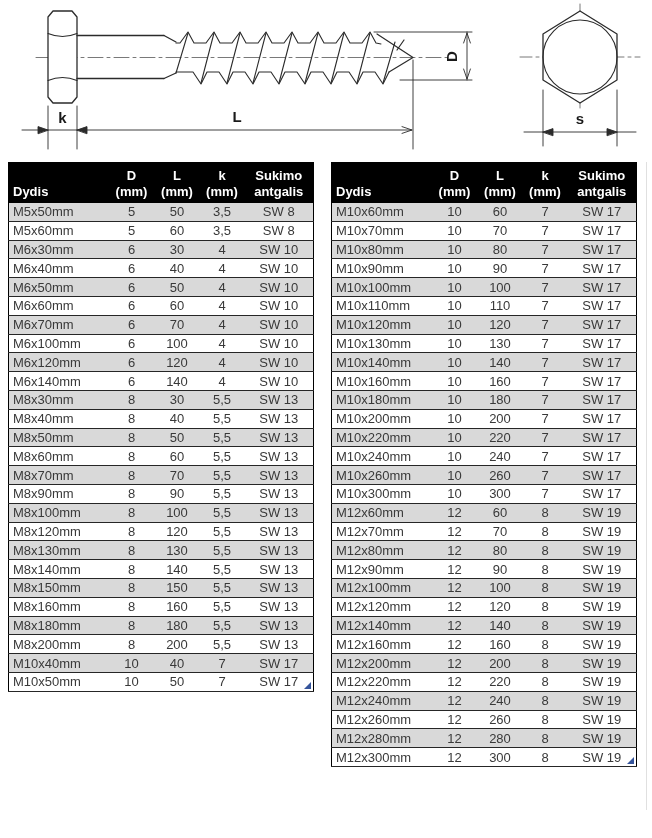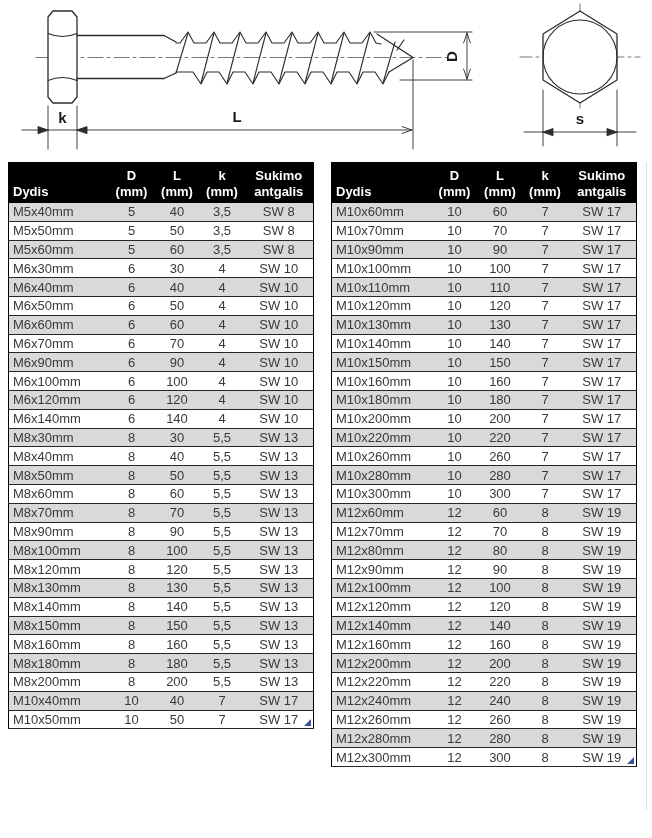--- a/index.html
+++ b/index.html
@@ -144,27 +144,20 @@
                 <div>(mm)</div>
               </th>
               <th class="c4">
                 <div>Sukimo</div>
                 <div>antgalis</div>
               </th>
             </tr>
           </thead>
           <tbody>
             <tr>
-              <td class="c0">M5x40mm</td>
-              <td class="c1">5</td>
-              <td class="c2">40</td>
-              <td class="c3">3,5</td>
-              <td class="c4">SW 8</td>
-            </tr>
-            <tr>
               <td class="c0">M5x50mm</td>
               <td class="c1">5</td>
               <td class="c2">50</td>
               <td class="c3">3,5</td>
               <td class="c4">SW 8</td>
             </tr>
             <tr>
               <td class="c0">M5x60mm</td>
               <td class="c1">5</td>
               <td class="c2">60</td>
@@ -196,27 +189,20 @@
               <td class="c0">M6x60mm</td>
               <td class="c1">6</td>
               <td class="c2">60</td>
               <td class="c3">4</td>
               <td class="c4">SW 10</td>
             </tr>
             <tr>
               <td class="c0">M6x70mm</td>
               <td class="c1">6</td>
               <td class="c2">70</td>
-              <td class="c3">4</td>
-              <td class="c4">SW 10</td>
-            </tr>
-            <tr>
-              <td class="c0">M6x90mm</td>
-              <td class="c1">6</td>
-              <td class="c2">90</td>
               <td class="c3">4</td>
               <td class="c4">SW 10</td>
             </tr>
             <tr>
               <td class="c0">M6x100mm</td>
               <td class="c1">6</td>
               <td class="c2">100</td>
               <td class="c3">4</td>
               <td class="c4">SW 10</td>
             </tr>
@@ -384,20 +370,27 @@
               <td class="c4">SW 17</td>
             </tr>
             <tr>
               <td class="c0">M10x70mm</td>
               <td class="c1">10</td>
               <td class="c2">70</td>
               <td class="c3">7</td>
               <td class="c4">SW 17</td>
             </tr>
             <tr>
+              <td class="c0">M10x80mm</td>
+              <td class="c1">10</td>
+              <td class="c2">80</td>
+              <td class="c3">7</td>
+              <td class="c4">SW 17</td>
+            </tr>
+            <tr>
               <td class="c0">M10x90mm</td>
               <td class="c1">10</td>
               <td class="c2">90</td>
               <td class="c3">7</td>
               <td class="c4">SW 17</td>
             </tr>
             <tr>
               <td class="c0">M10x100mm</td>
               <td class="c1">10</td>
               <td class="c2">100</td>
@@ -426,27 +419,20 @@
               <td class="c4">SW 17</td>
             </tr>
             <tr>
               <td class="c0">M10x140mm</td>
               <td class="c1">10</td>
               <td class="c2">140</td>
               <td class="c3">7</td>
               <td class="c4">SW 17</td>
             </tr>
             <tr>
-              <td class="c0">M10x150mm</td>
-              <td class="c1">10</td>
-              <td class="c2">150</td>
-              <td class="c3">7</td>
-              <td class="c4">SW 17</td>
-            </tr>
-            <tr>
               <td class="c0">M10x160mm</td>
               <td class="c1">10</td>
               <td class="c2">160</td>
               <td class="c3">7</td>
               <td class="c4">SW 17</td>
             </tr>
             <tr>
               <td class="c0">M10x180mm</td>
               <td class="c1">10</td>
               <td class="c2">180</td>
@@ -461,30 +447,30 @@
               <td class="c4">SW 17</td>
             </tr>
             <tr>
               <td class="c0">M10x220mm</td>
               <td class="c1">10</td>
               <td class="c2">220</td>
               <td class="c3">7</td>
               <td class="c4">SW 17</td>
             </tr>
             <tr>
+              <td class="c0">M10x240mm</td>
+              <td class="c1">10</td>
+              <td class="c2">240</td>
+              <td class="c3">7</td>
+              <td class="c4">SW 17</td>
+            </tr>
+            <tr>
               <td class="c0">M10x260mm</td>
               <td class="c1">10</td>
               <td class="c2">260</td>
-              <td class="c3">7</td>
-              <td class="c4">SW 17</td>
-            </tr>
-            <tr>
-              <td class="c0">M10x280mm</td>
-              <td class="c1">10</td>
-              <td class="c2">280</td>
               <td class="c3">7</td>
               <td class="c4">SW 17</td>
             </tr>
             <tr>
               <td class="c0">M10x300mm</td>
               <td class="c1">10</td>
               <td class="c2">300</td>
               <td class="c3">7</td>
               <td class="c4">SW 17</td>
             </tr>

